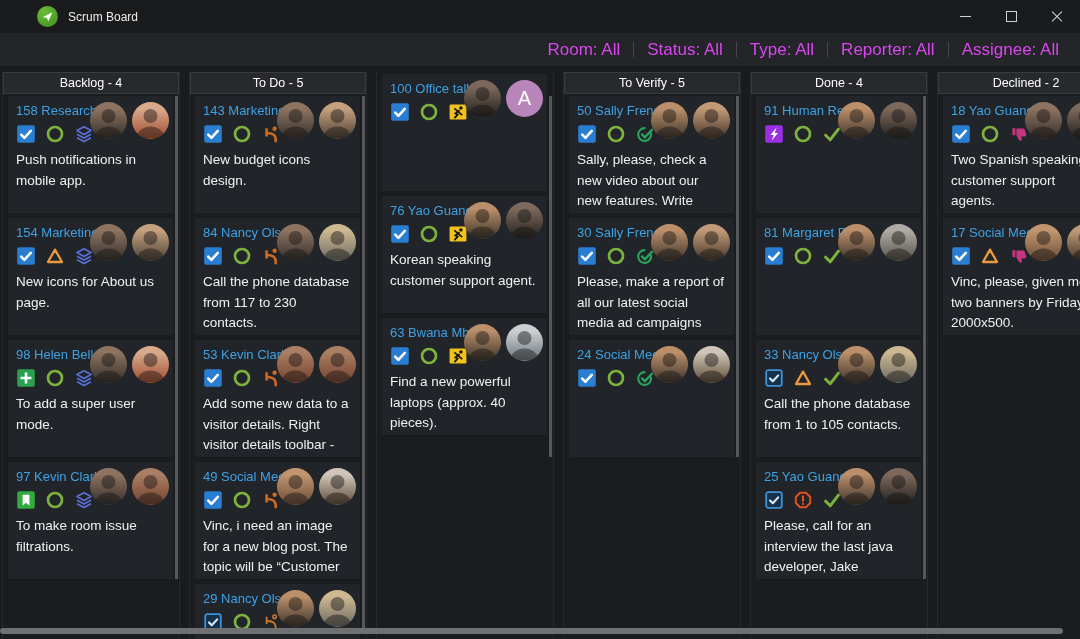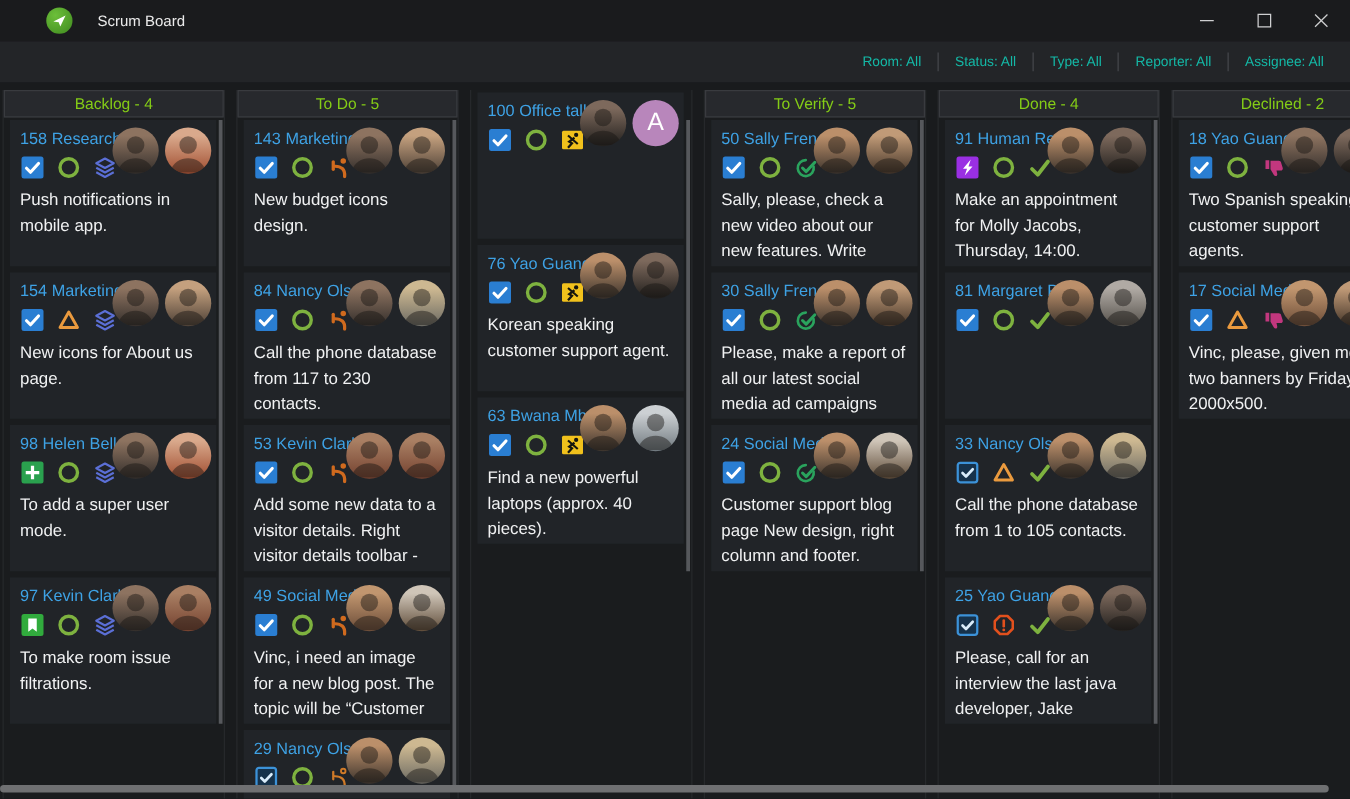--- a/index.html
+++ b/index.html
@@ -4,40 +4,40 @@
 <style>
   html,body{margin:0;padding:0}
   body{width:1080px;height:639px;overflow:hidden;background:#191b1d;
        font-family:"Liberation Sans",sans-serif;color:#e9eaeb;position:relative}
   
   .titlebar{height:33px;background:#1a1b1d;display:flex;align-items:center;position:relative}
   .logo{width:21px;height:21px;border-radius:50%;margin-left:37px;flex:0 0 21px;
         background:radial-gradient(circle at 35% 30%,#6cbf3a,#3f8a1f);
         display:flex;align-items:center;justify-content:center}
   .logo svg{width:15px;height:15px}
-  .title-text{margin-left:20px;font-size:12px;color:#ebebeb}
+  .title-text{margin-left:10px;font-size:12px;color:#ebebeb}
   .win-controls{position:absolute;right:0;top:0;height:33px;display:flex}
   .win-btn{width:46px;height:33px;display:flex;align-items:center;justify-content:center;cursor:default}
   .glyph-min{width:11px;height:1px;background:#cfd0d1}
   .glyph-max{width:9px;height:9px;border:1px solid #cfd0d1}
   .glyph-close{position:relative;width:12px;height:12px}
   .glyph-close:before,.glyph-close:after{content:"";position:absolute;left:-1px;top:5px;width:14px;height:1px;background:#cfd0d1}
   .glyph-close:before{transform:rotate(45deg)}
   .glyph-close:after{transform:rotate(-45deg)}
   
   .filterbar{height:33px;background:#232528;display:flex;justify-content:flex-end;align-items:center;padding-right:8px}
-  .filter-item{font-size:11px;color:#14b8a6;padding:0 13px;white-space:nowrap}
+  .filter-item{font-size:17px;color:#d946ef;padding:0 13px;white-space:nowrap}
   .filter-sep{width:1px;height:15px;background:#45474b}
   
   .board{position:relative;height:573px;box-sizing:border-box;display:flex;gap:9px;
          padding:6px 0 0 2px;overflow:hidden;background:#191b1d}
   .column{flex:0 0 178px;width:178px;position:relative;box-sizing:border-box;
           border-left:1px solid #26282b;border-right:1px solid #26282b;background:#1a1c1e}
   .col-header{height:22px;background:#27292d;border:1px solid #393b3f;box-sizing:border-box;
-              display:flex;align-items:center;justify-content:center;font-size:12.5px;color:#84cc16}
+              display:flex;align-items:center;justify-content:center;font-size:12.5px;color:#ffffff}
   .cards{padding:2px 6px 0 5px;display:flex;flex-direction:column;gap:5px}
   .card{flex:0 0 117px;height:117px;background:#212428;position:relative;box-sizing:border-box;
         padding:6px 8px;overflow:hidden}
   .card-title{color:#3ea2e5;font-size:13px;line-height:17px;max-width:96px;
               white-space:nowrap;overflow:hidden;cursor:pointer}
   .icon-row{display:flex;gap:9px;margin-top:5px;align-items:center}
   .icon{width:20px;height:20px;flex:0 0 20px}
   .icon svg{width:20px;height:20px;display:block}
   .avatars{position:absolute;top:6px;right:4px;display:flex;gap:5px}
   .avatar{width:37px;height:37px;border-radius:50%;overflow:hidden;position:relative;
@@ -668,21 +668,20 @@
                 <path d="M4 36c2-8.5 8.5-11.5 14.5-11.5S31 27.5 33 36z" fill="rgba(22,19,17,.45)"></path>
               </svg>
             </div>
             <div class="avatar" style="background: linear-gradient(rgb(207, 197, 184) 18%, rgb(95, 76, 57));">
               <svg viewBox="0 0 37 37">
                 <circle cx="18.5" cy="14" r="7" fill="rgba(22,19,17,.45)"></circle>
                 <path d="M4 36c2-8.5 8.5-11.5 14.5-11.5S31 27.5 33 36z" fill="rgba(22,19,17,.45)"></path>
               </svg>
             </div>
           </div>
-          <div class="card-text">Customer support blog page New design, right column and footer.</div>
         </div>
       </div>
       <div class="col-scroll" style="height: 361px;"></div>
     </div>
     <div class="column">
       <div class="col-header">Done - 4</div>
       <div class="cards">
         <div class="card">
           <div class="card-title">91 Human Res…</div>
           <div class="icon-row">
@@ -710,21 +709,20 @@
                 <path d="M4 36c2-8.5 8.5-11.5 14.5-11.5S31 27.5 33 36z" fill="rgba(22,19,17,.45)"></path>
               </svg>
             </div>
             <div class="avatar" style="background: linear-gradient(rgb(125, 105, 92) 18%, rgb(33, 31, 29));">
               <svg viewBox="0 0 37 37">
                 <circle cx="18.5" cy="14" r="7" fill="rgba(22,19,17,.45)"></circle>
                 <path d="M4 36c2-8.5 8.5-11.5 14.5-11.5S31 27.5 33 36z" fill="rgba(22,19,17,.45)"></path>
               </svg>
             </div>
           </div>
-          <div class="card-text">Make an appointment for Molly Jacobs, Thursday, 14:00.</div>
         </div>
         <div class="card">
           <div class="card-title">81 Margaret P…</div>
           <div class="icon-row">
             <span class="icon">
               <svg viewBox="0 0 20 20">
                 <rect x="1.2" y="1.2" width="17.6" height="17.6" rx="2" fill="#2a7ed2"></rect>
                 <path d="M5.2 10.6l3.2 3.2 6.4-7" stroke="#fff" stroke-width="2.5" fill="none" stroke-linecap="round" stroke-linejoin="round"></path>
               </svg>
             </span>

